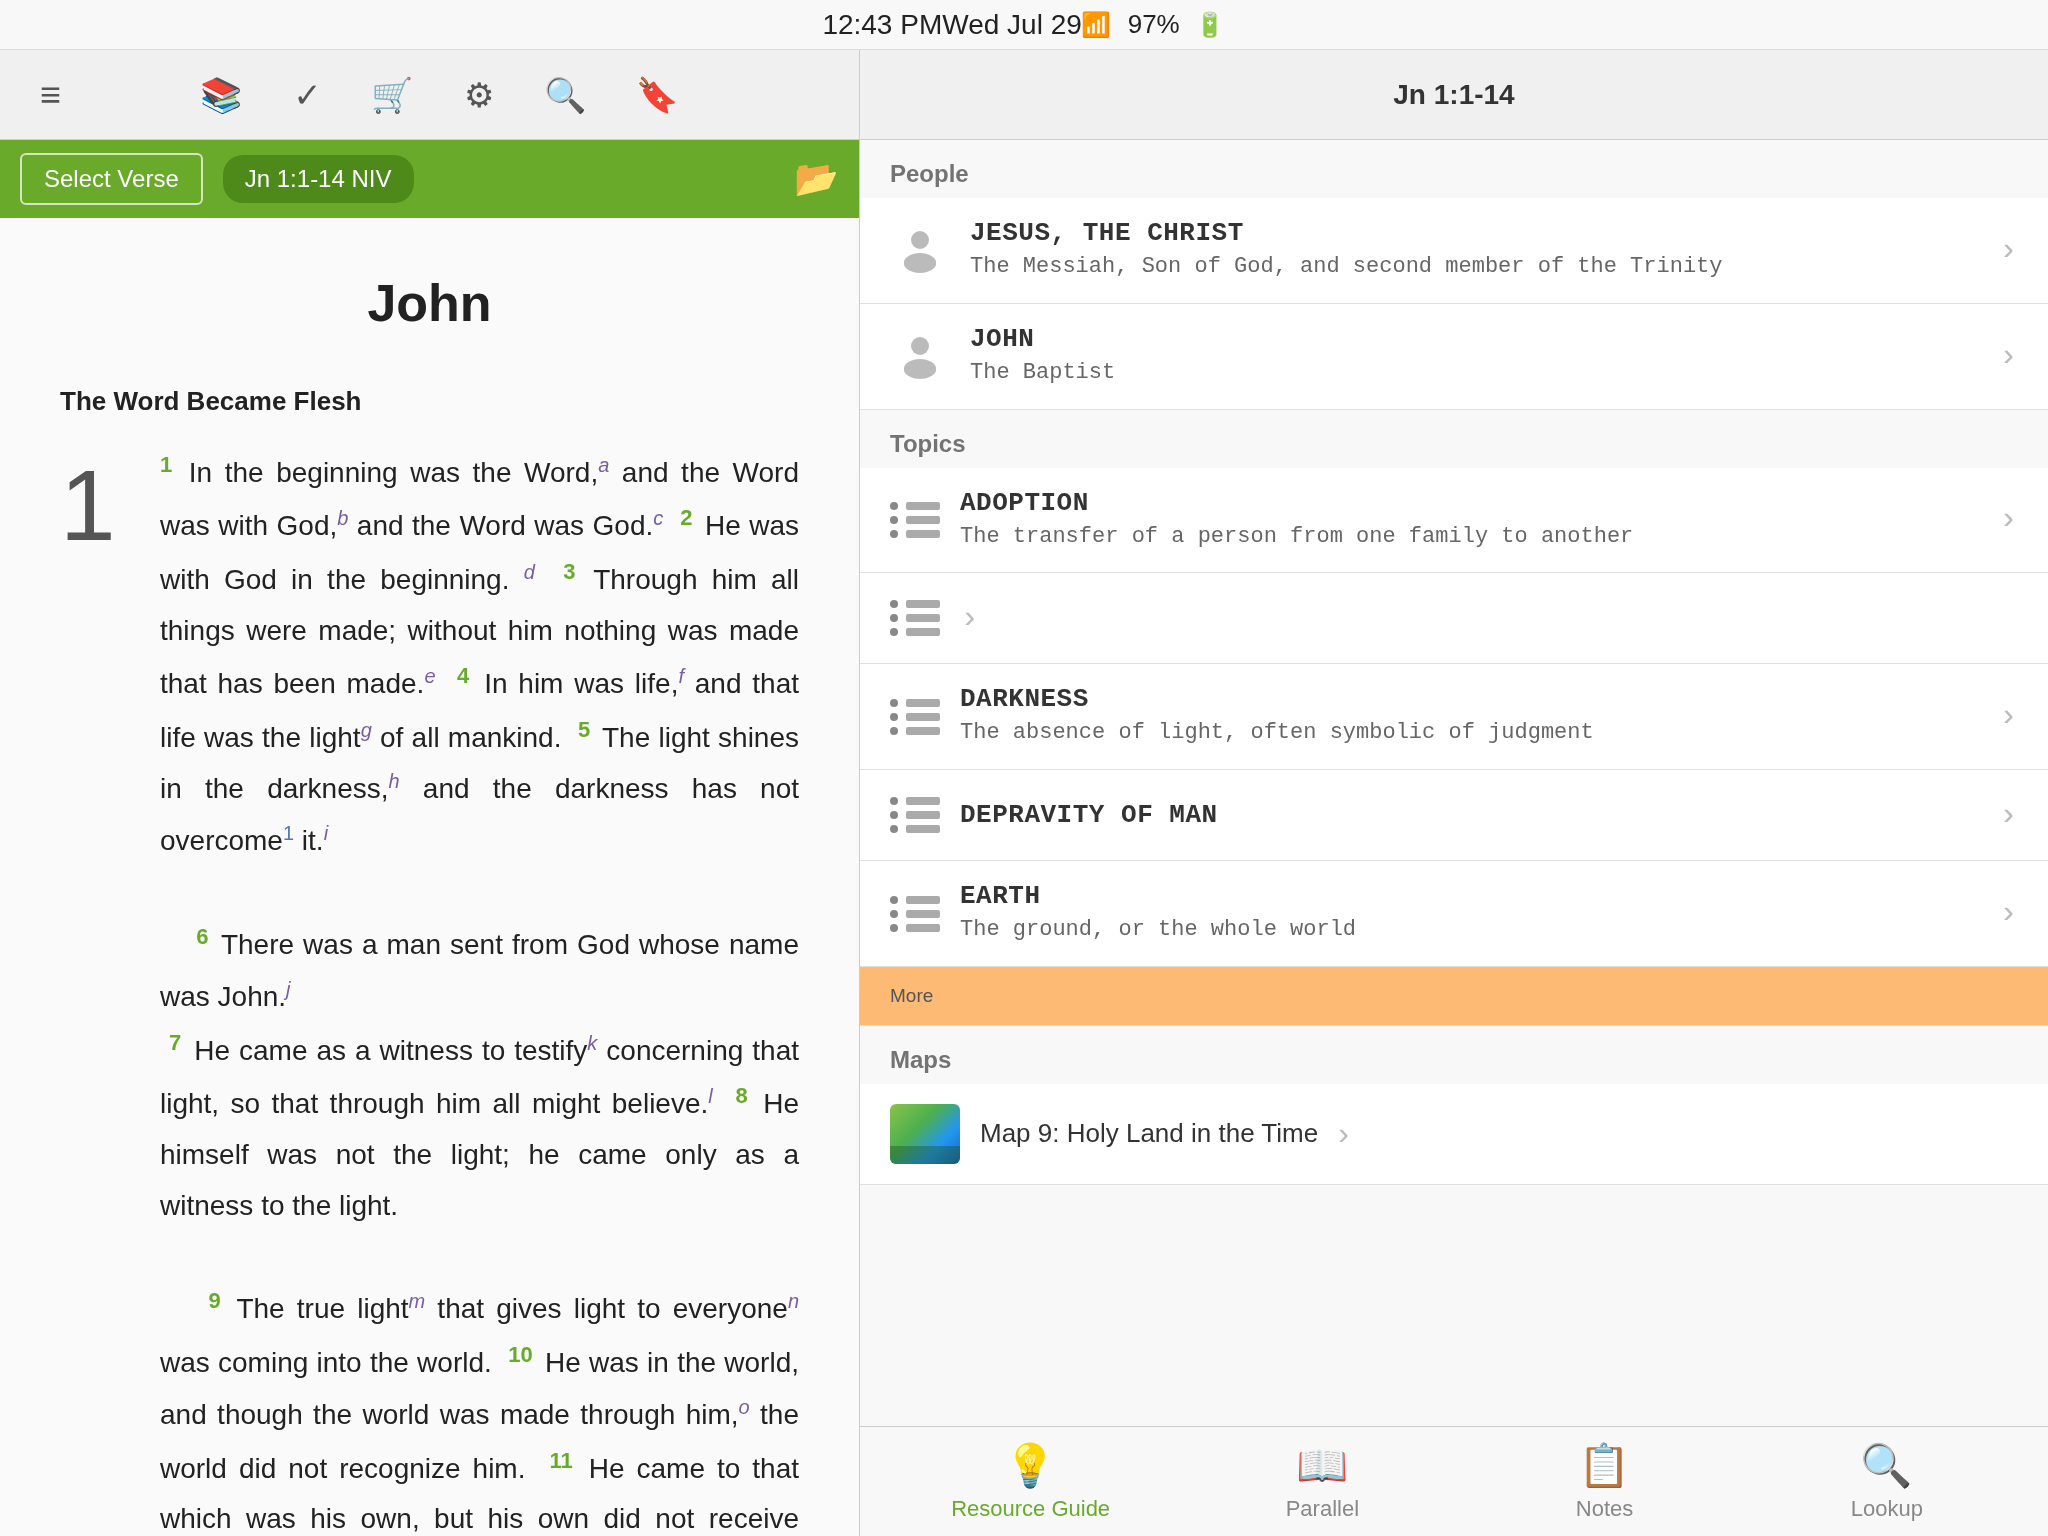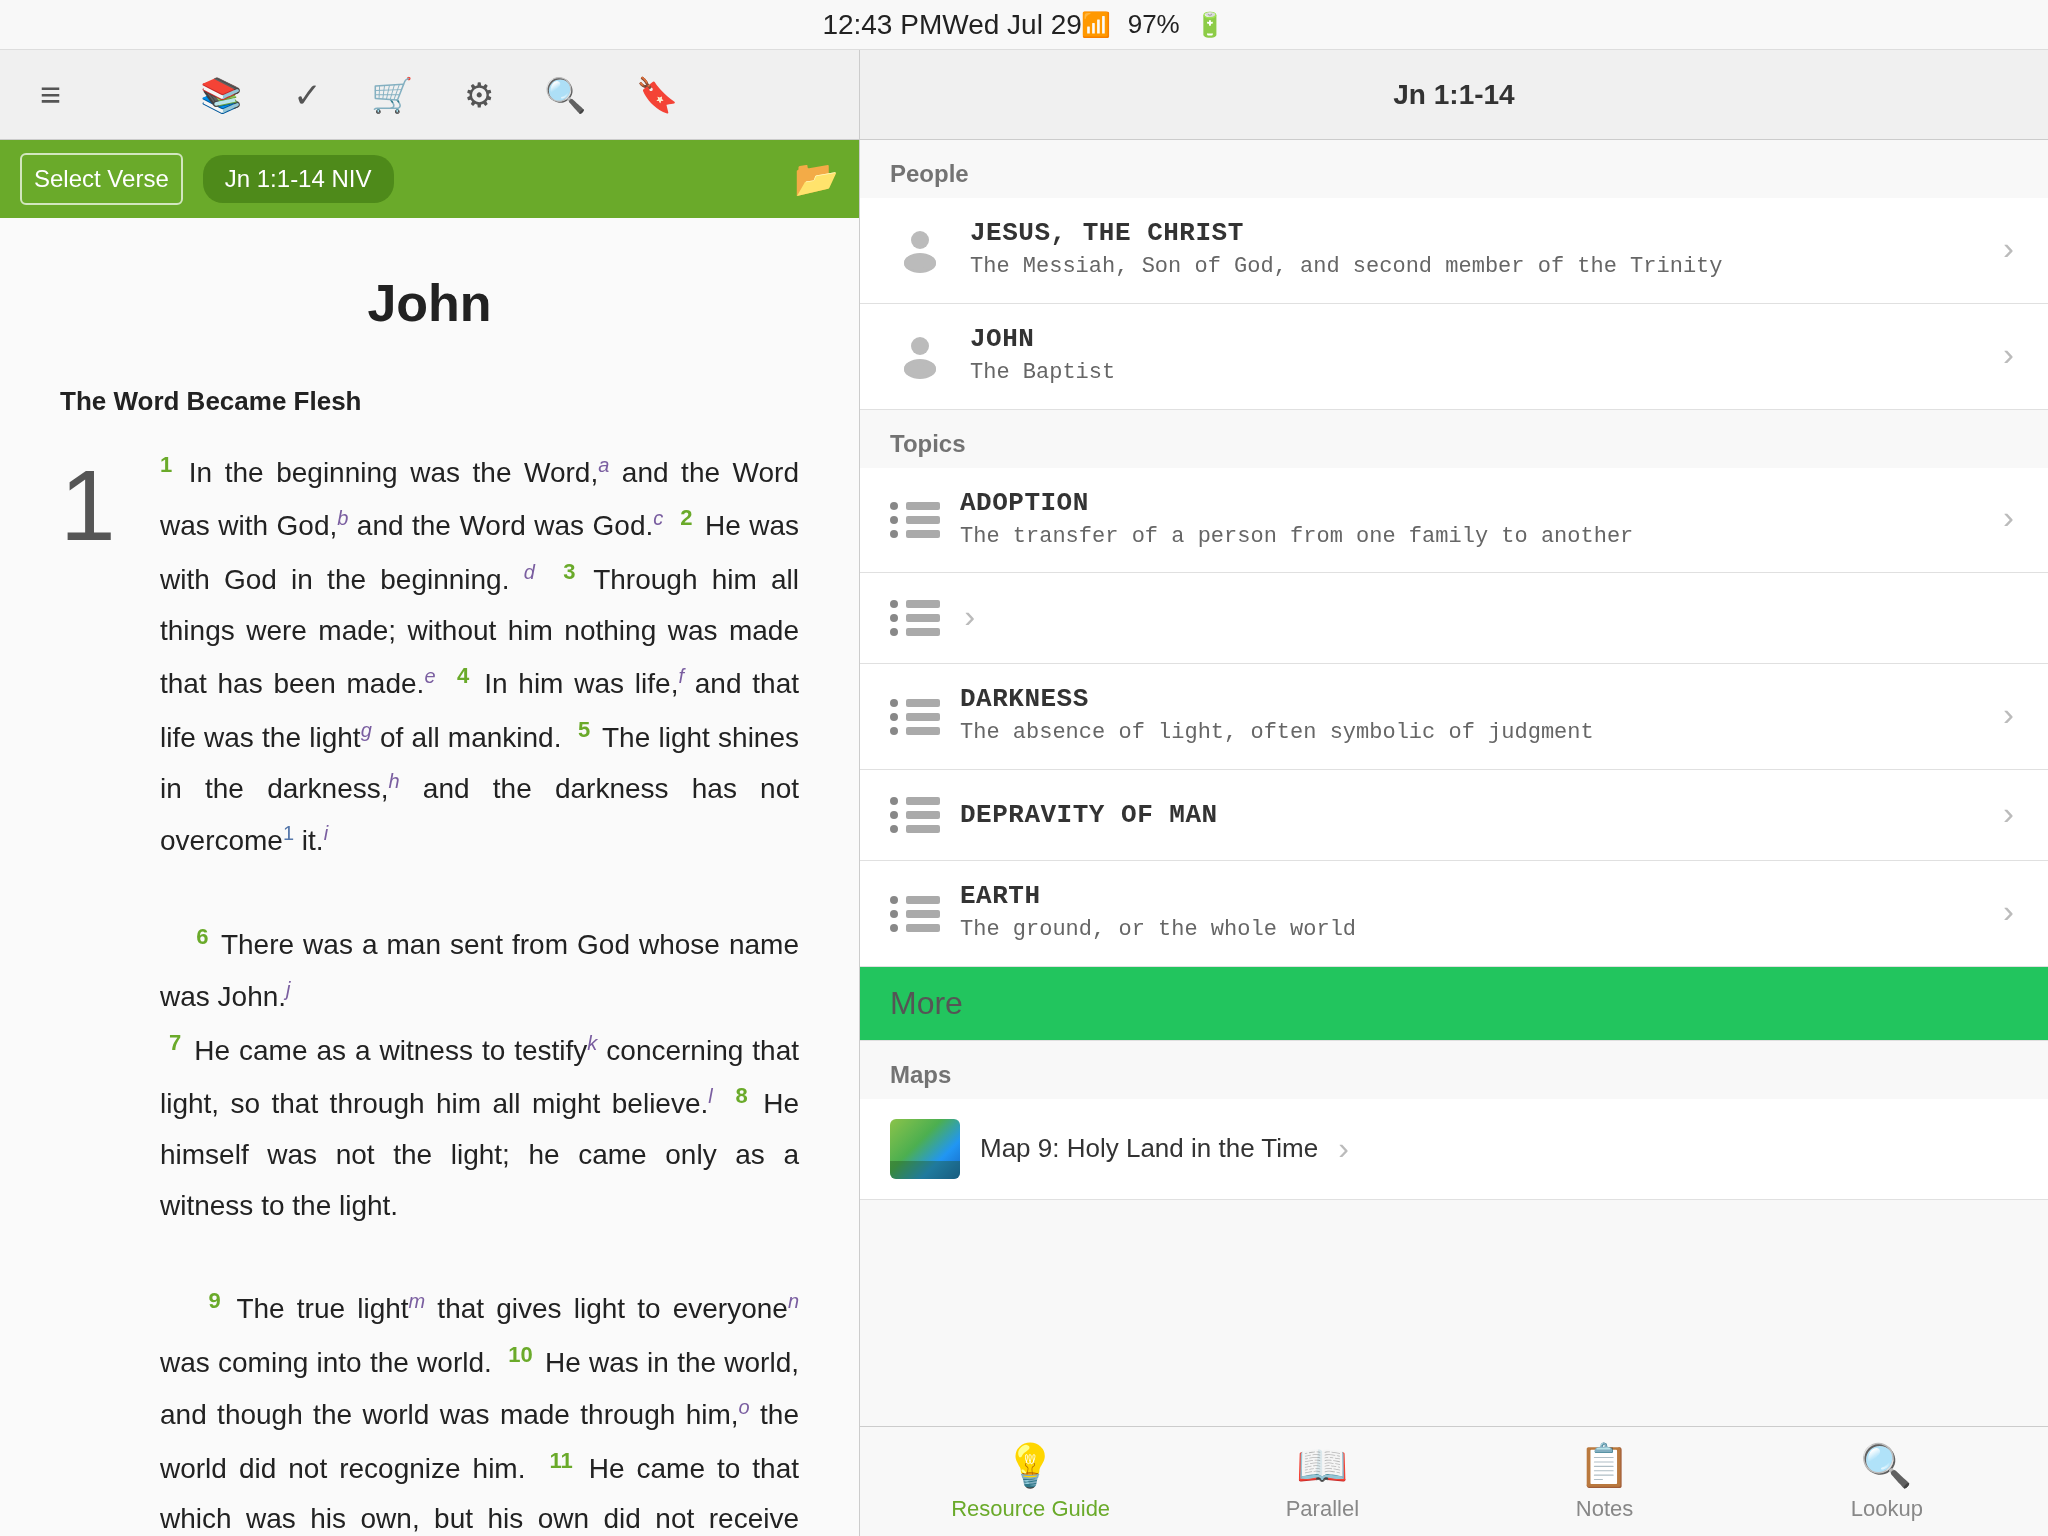--- a/index.html
+++ b/index.html
@@ -60,21 +60,21 @@
       height: 78px;
       display: flex;
       align-items: center;
       padding: 0 20px;
       gap: 20px;
     }
     .select-verse-btn {
       background: transparent;
       border: 2px solid rgba(255,255,255,0.7);
       color: white;
-      padding: 10px 12px;
+      padding: 10px 22px;
       border-radius: 6px;
       font-size: 24px;
       cursor: pointer;
     }
     .verse-reference-badge {
       background: #4e8a1a;
       color: white;
       padding: 10px 22px;
       border-radius: 20px;
       font-size: 24px;
@@ -227,24 +227,24 @@
       line-height: 1.4;
     }
 
     .chevron {
       color: #bbb;
       font-size: 32px;
     }
 
     .more-link {
       padding: 18px 30px;
-      font-size: 32px;
+      font-size: 19px;
       color: #555;
       border-bottom: 1px solid #e0e0e0;
-      background: #22c55e;
+      background: #fdba74;
       cursor: pointer;
     }
 
     .map-item {
       display: flex;
       align-items: center;
       padding: 20px 30px;
       background: white;
       border-bottom: 1px solid #e0e0e0;
       gap: 20px;

